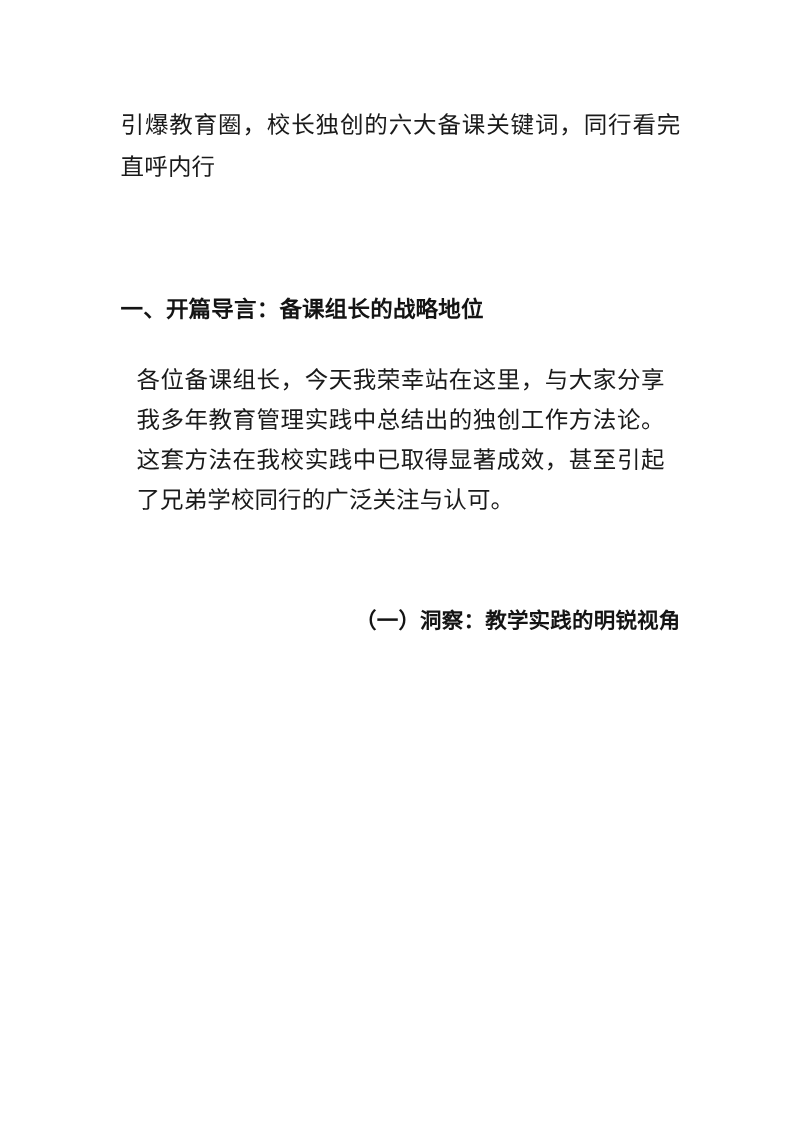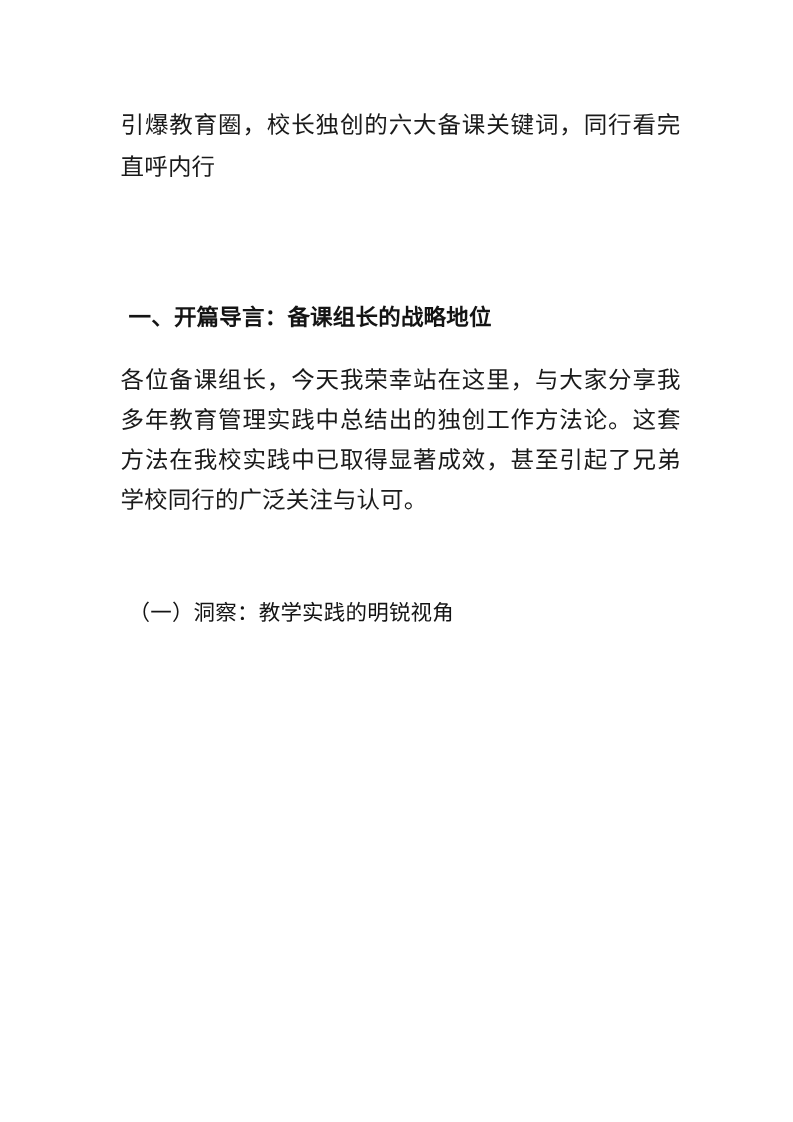--- a/index.html
+++ b/index.html
@@ -48,40 +48,41 @@
     height: 104px;
   }
 
   
   .h-lvl2 {
     font-size: 22.5px;
     font-weight: 700;
     line-height: 34px;
     letter-spacing: 0.2px;
     color: #141414;
-    margin: 8px;
+    margin: 0;
   }
 
   .h-lvl3 {
     font-size: 21.5px;
-    font-weight: 400;
+    font-weight: 700;
     line-height: 34px;
     letter-spacing: 0.2px;
     color: #141414;
-    margin: 8px;
+    margin: 0;
+    text-align: right;
   }
 
   
   .para {
     font-size: 23.5px;
     font-weight: 400;
     line-height: 40px;
     letter-spacing: 0.1px;
     color: #1a1a1a;
-    margin: 0;
+    margin: 16px;
     text-align: justify;
     text-justify: inter-ideograph;
     word-break: break-all;
   }
 
   
   .sp-h2-to-para { height: 18px; }
   .sp-para-to-para { height: 20px; }
   .sp-para-to-h2 { height: 26px; }
   .sp-h2-to-h3 { height: 22px; }

